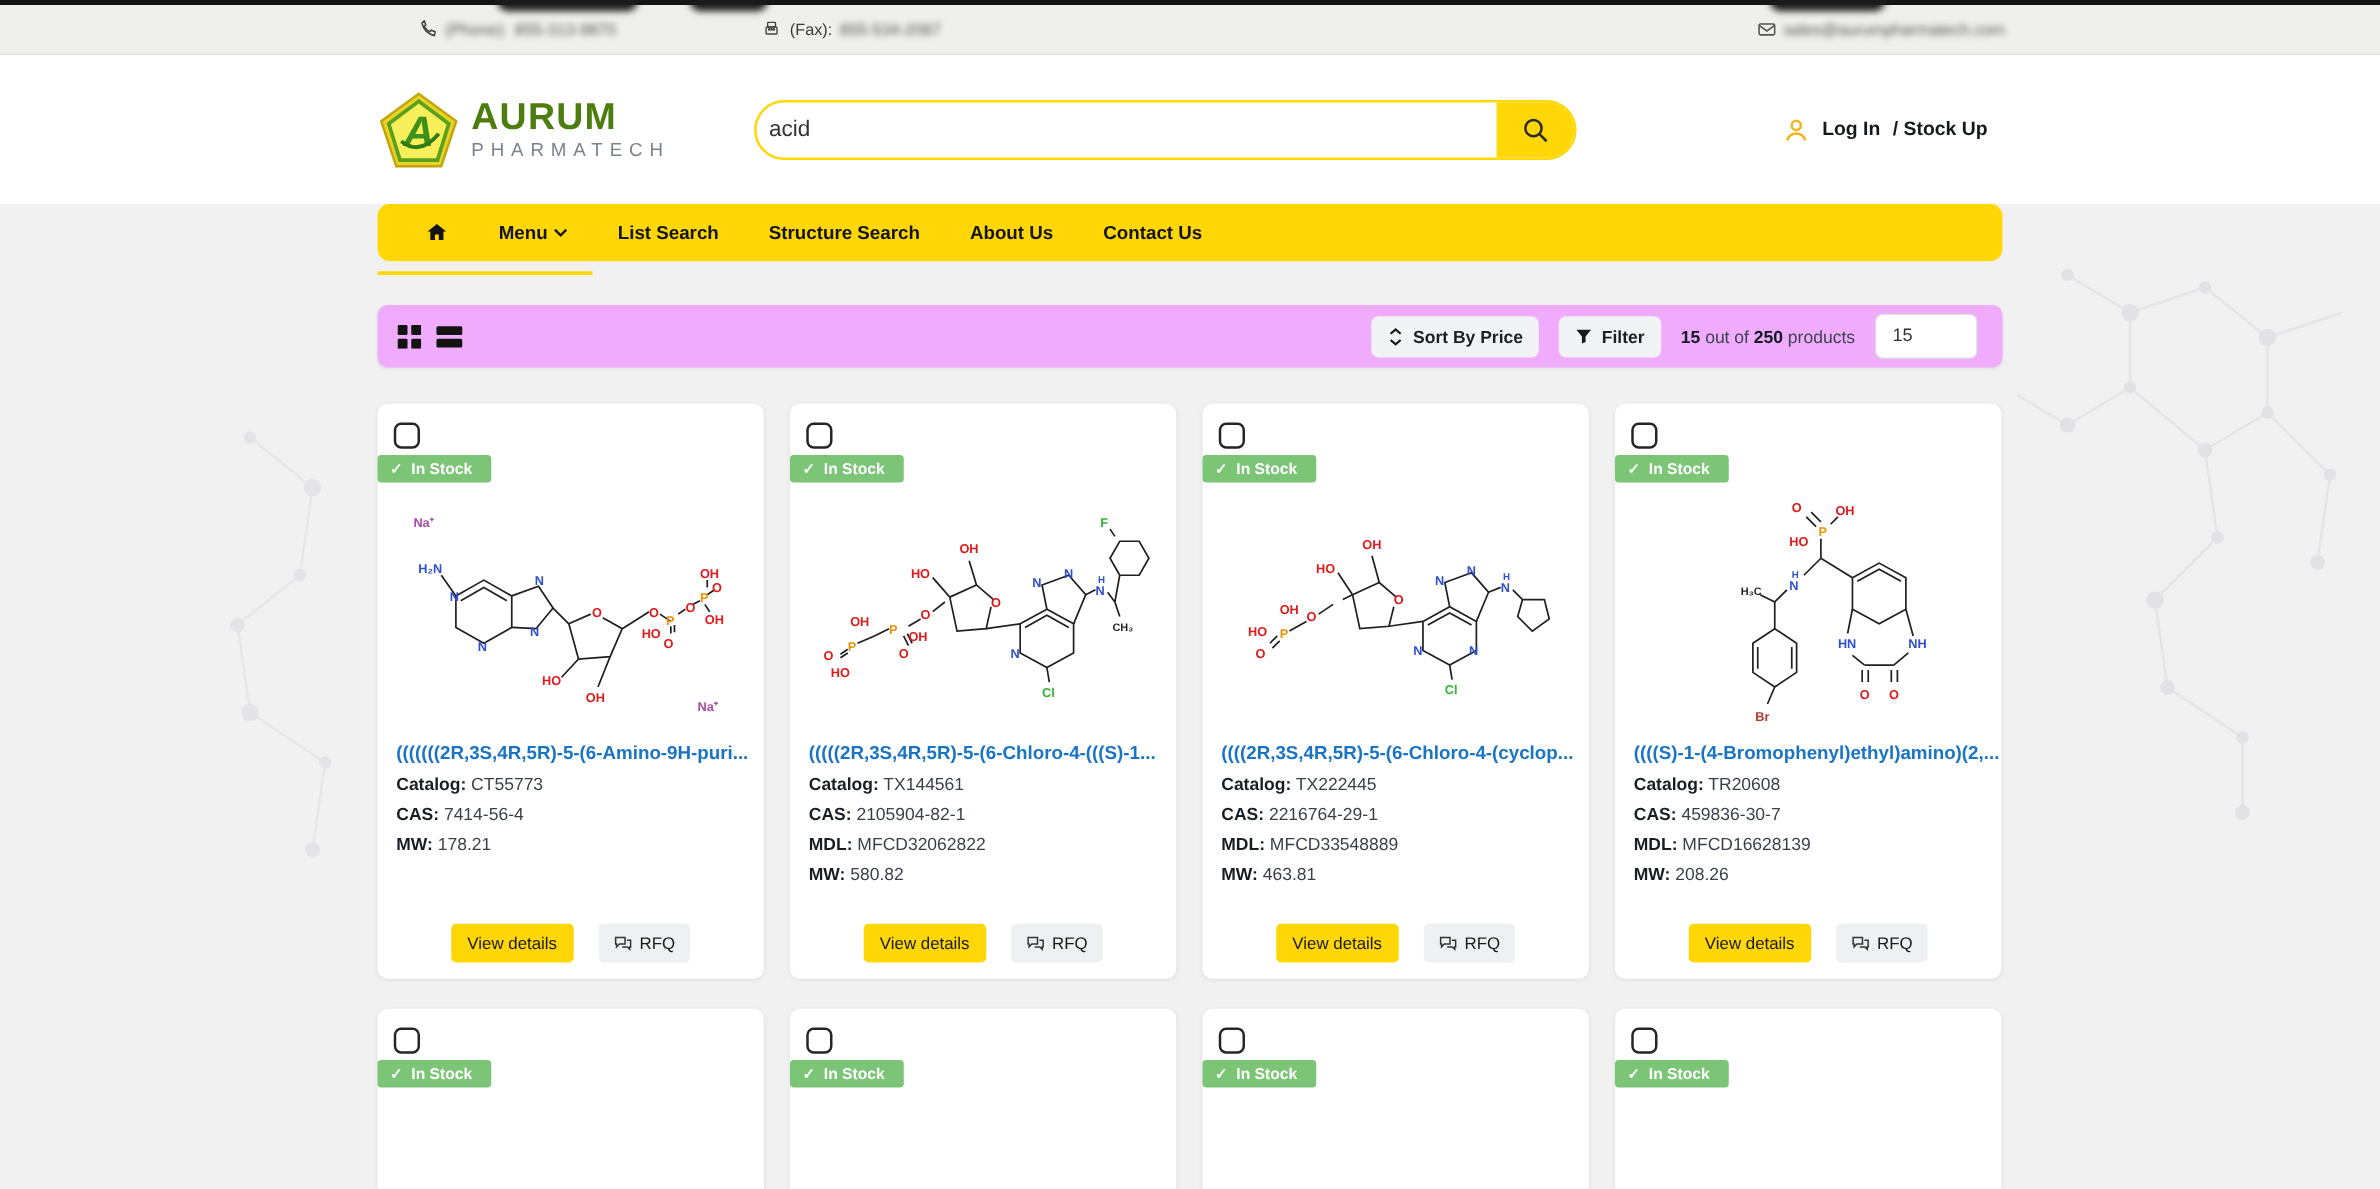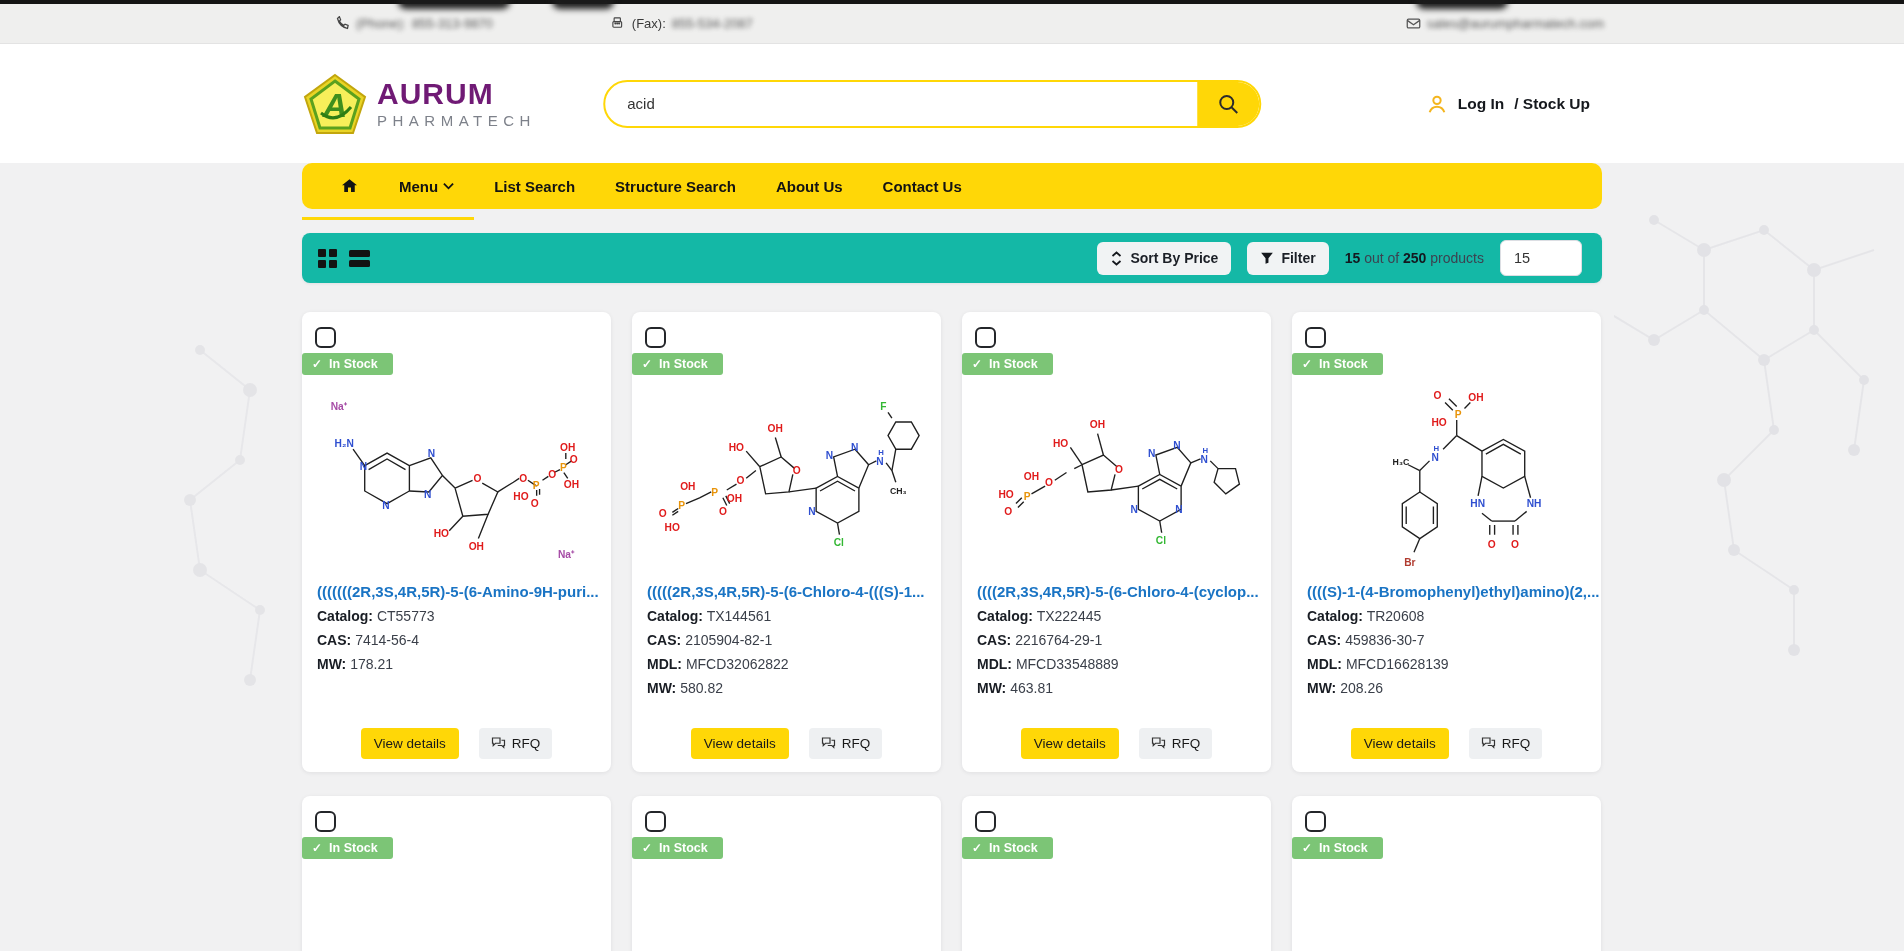--- a/index.html
+++ b/index.html
@@ -15,37 +15,37 @@
   .topbar { height:40px; background:#efefee; border-bottom:1px solid #e3e3e3; display:flex; align-items:center; font-size:13px; color:#3a3a3a; padding:0 300px 0 335px; }
   .contact { display:flex; align-items:center; gap:6px; }
   .contact + .contact { margin-left:118px; }
   .contact.email { margin-left:auto; }
   .redact { filter:blur(2.6px); opacity:.85; }
   .cicon { width:15px; height:15px; flex:0 0 auto; }
 
   
   .header { height:119px; background:#ffffff; position:relative; display:flex; align-items:center; }
   .logo { display:flex; align-items:center; gap:10px; margin-left:303px; }
-  .logo-text .t1 { font-size:30px; font-weight:bold; color:#701a75; letter-spacing:1px; line-height:30px; }
+  .logo-text .t1 { font-size:30px; font-weight:bold; color:#4d7c0f; letter-spacing:1px; line-height:30px; }
   .logo-text .t2 { font-size:15px; color:#7d818a; letter-spacing:5.5px; margin-top:3px; }
   .search-pill { position:absolute; left:50%; top:50%; transform:translate(-53%,-50%); width:658px; height:48px; background:#fff; border:2px solid #FFD707; border-radius:26px; display:flex; align-items:center; overflow:hidden; }
-  .search-pill input { flex:1; border:none; outline:none; font-family:"Liberation Sans",sans-serif; font-size:15px; color:#333; padding-left:22px; background:transparent; }
+  .search-pill input { flex:1; border:none; outline:none; font-family:"Liberation Sans",sans-serif; font-size:18px; color:#333; padding-left:10px; background:transparent; }
   .search-btn { width:62px; height:48px; background:#FFD707; border:none; border-radius:0 24px 24px 0; display:flex; align-items:center; justify-content:center; cursor:pointer; }
   .auth { position:absolute; right:314px; top:50%; transform:translateY(-50%); display:flex; align-items:center; gap:10px; font-size:15.5px; font-weight:bold; color:#15181d; }
 
   
   .nav { width:1300px; margin:0 auto; height:46px; background:#FFD707; border-radius:10px; display:flex; align-items:center; padding:0 38px; gap:40px; }
   .nav-item { font-size:15px; font-weight:bold; color:#131313; display:flex; align-items:center; gap:5px; cursor:pointer; }
 
   
   .container { width:1300px; margin:0 auto; position:relative; }
   .page-title { font-size:27px; font-weight:600; color:#1d2433; margin-top:22px; letter-spacing:.2px; }
   .title-underline { width:172px; height:3px; background:#FFD707; margin-top:8px; }
 
-  .toolbar { margin-top:13px; background:#14b8a6; border-radius:8px; height:50px; box-shadow:0 1px 3px rgba(20,20,40,.07); display:flex; align-items:center; padding:0 20px 0 16px; }
+  .toolbar { margin-top:24px; background:#f0abfc; border-radius:8px; height:50px; box-shadow:0 1px 3px rgba(20,20,40,.07); display:flex; align-items:center; padding:0 20px 0 16px; }
   .view-icons { display:flex; gap:12px; align-items:center; }
   .toolbar-right { margin-left:auto; display:flex; align-items:center; gap:16px; }
   .chip { background:#f1f3f4; border-radius:6px; height:33px; display:flex; align-items:center; gap:7px; padding:0 13px; font-size:14px; font-weight:bold; color:#1b1f26; cursor:pointer; }
   .count-text { font-size:14px; color:#3c4250; }
   .count-text b { color:#14181f; }
   .pagesize { width:82px; height:36px; border:1px solid #dcdee3; border-radius:6px; font-size:14.5px; color:#333; padding-left:13px; outline:none; font-family:"Liberation Sans",sans-serif; }
 
   .select-all { display:flex; align-items:center; gap:16px; margin-top:19px; font-size:14.5px; color:#23272e; padding-left:5px; }
   .checkbox { width:21px; height:21px; border:2px solid #24262a; border-radius:6px; background:#fff; cursor:pointer; }
 
@@ -53,21 +53,21 @@
   .card { width:309px; background:#fff; border-radius:8px; box-shadow:0 1px 4px rgba(20,20,40,.08); position:relative; display:flex; flex-direction:column; height:460px; }
   .card .checkbox { margin:15px 0 0 13px; }
   .stock-badge { position:absolute; left:0; top:41px; background:#7CC576; color:#fff; font-size:12.5px; font-weight:bold; display:flex; align-items:center; gap:7px; padding:4px 15px 4px 10px; border-radius:3px; }
   .stock-badge .chk { font-size:12px; }
   .molecule { height:205px; margin-top:22px; display:flex; align-items:center; justify-content:center; cursor:pointer; }
   .card-title { display:block; font-size:15px; font-weight:bold; color:#1A74C4; padding:0 15px; margin-top:8px; white-space:nowrap; overflow:hidden; text-decoration:none; cursor:pointer; }
   .detail { font-size:14px; color:#3a3f49; padding:0 15px; margin-top:8px; }
   .detail .lbl { font-weight:bold; color:#191d24; }
   .actions { margin-top:auto; display:flex; justify-content:center; gap:20px; padding-bottom:13px; }
   .view-btn { background:#FFD707; border:none; border-radius:4px; padding:8px 13px; font-size:13.5px; color:#191919; font-family:"Liberation Sans",sans-serif; cursor:pointer; }
-  .rfq-btn { background:#eef0f2; border:none; border-radius:4px; padding:8px 12px; font-size:13.5px; color:#191919; display:flex; align-items:flex-start; gap:6px; font-family:"Liberation Sans",sans-serif; cursor:pointer; }
+  .rfq-btn { background:#eef0f2; border:none; border-radius:4px; padding:8px 12px; font-size:13.5px; color:#191919; display:flex; align-items:center; gap:6px; font-family:"Liberation Sans",sans-serif; cursor:pointer; }
 
   .grid.row2 { margin-top:24px; }
   .grid.row2 .card { height:220px; }
 
   
   .deco { position:absolute; pointer-events:none; opacity:.65; }
 
   svg text { font-family:"Liberation Sans",sans-serif; }
 </style>
 </head>

